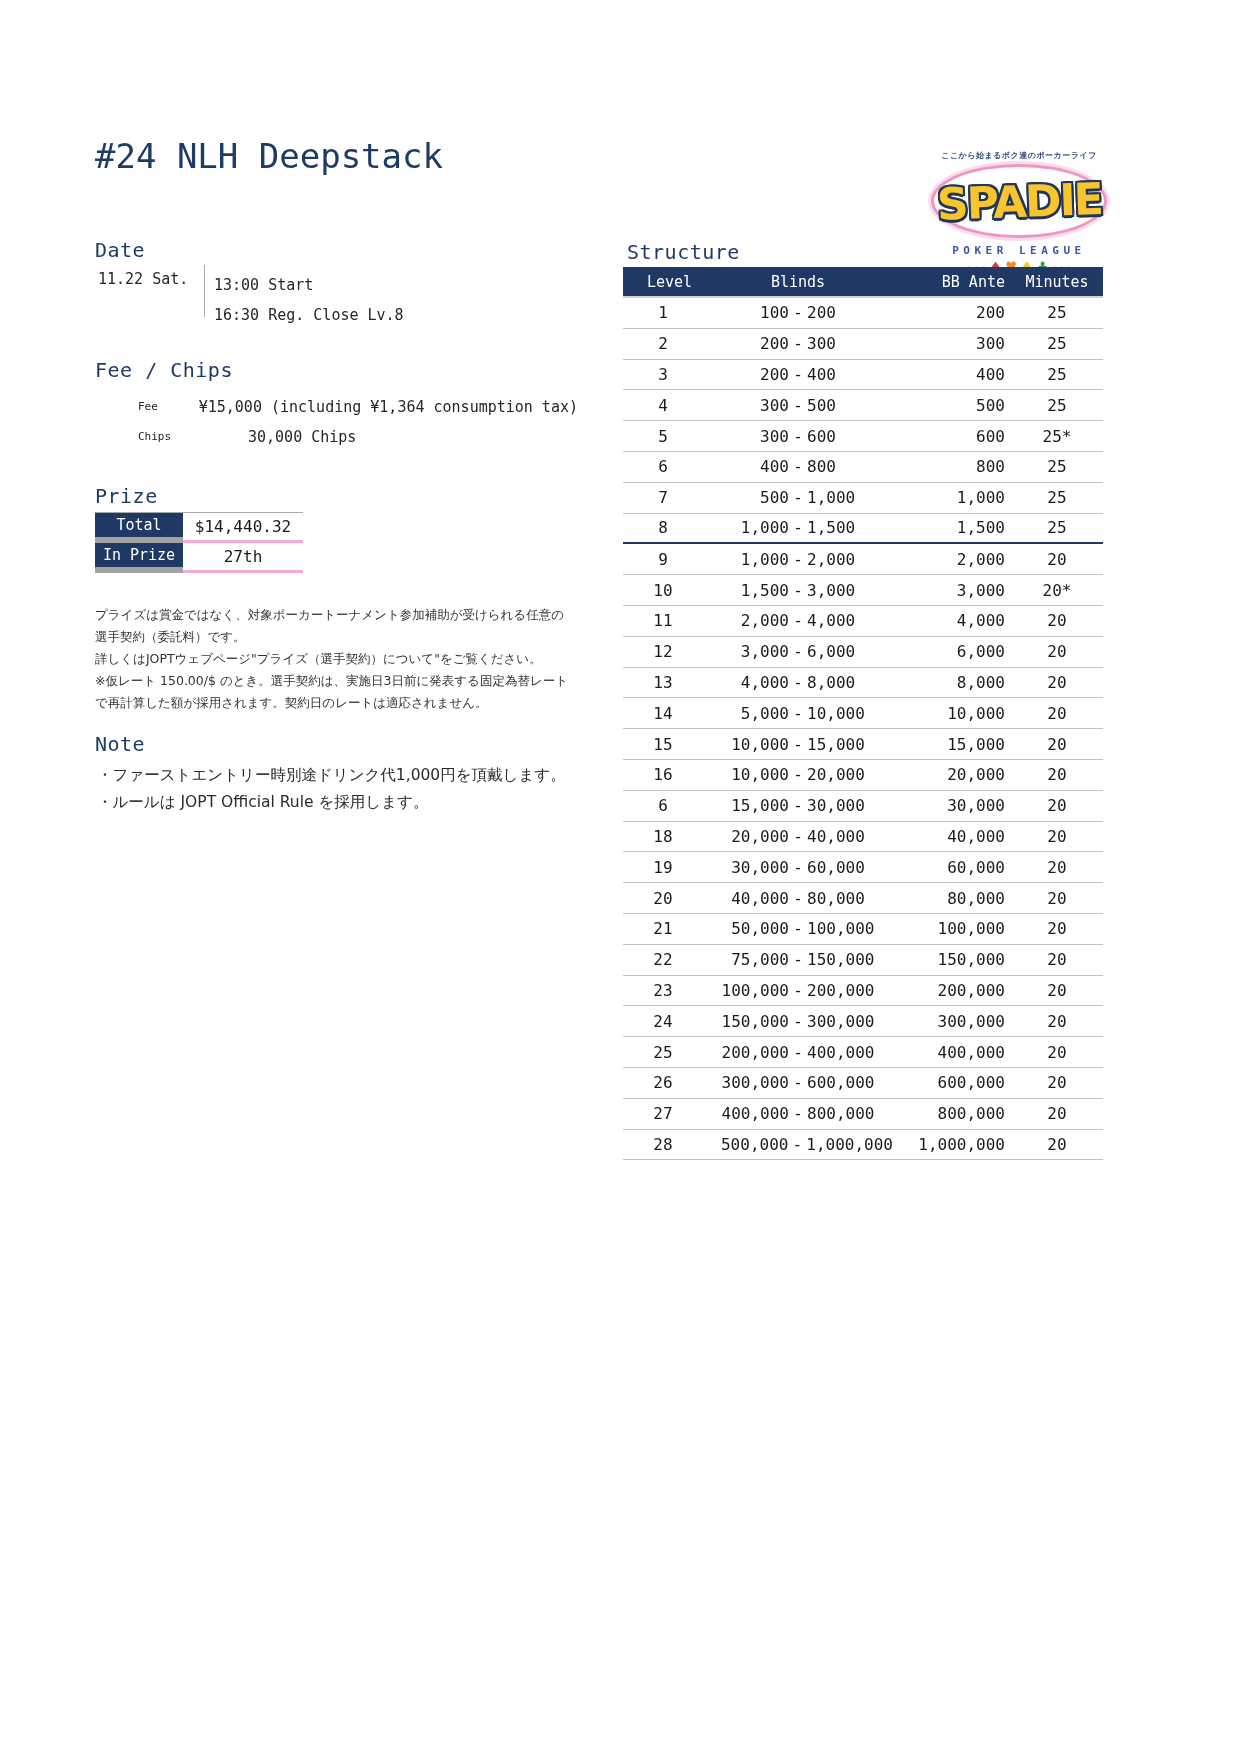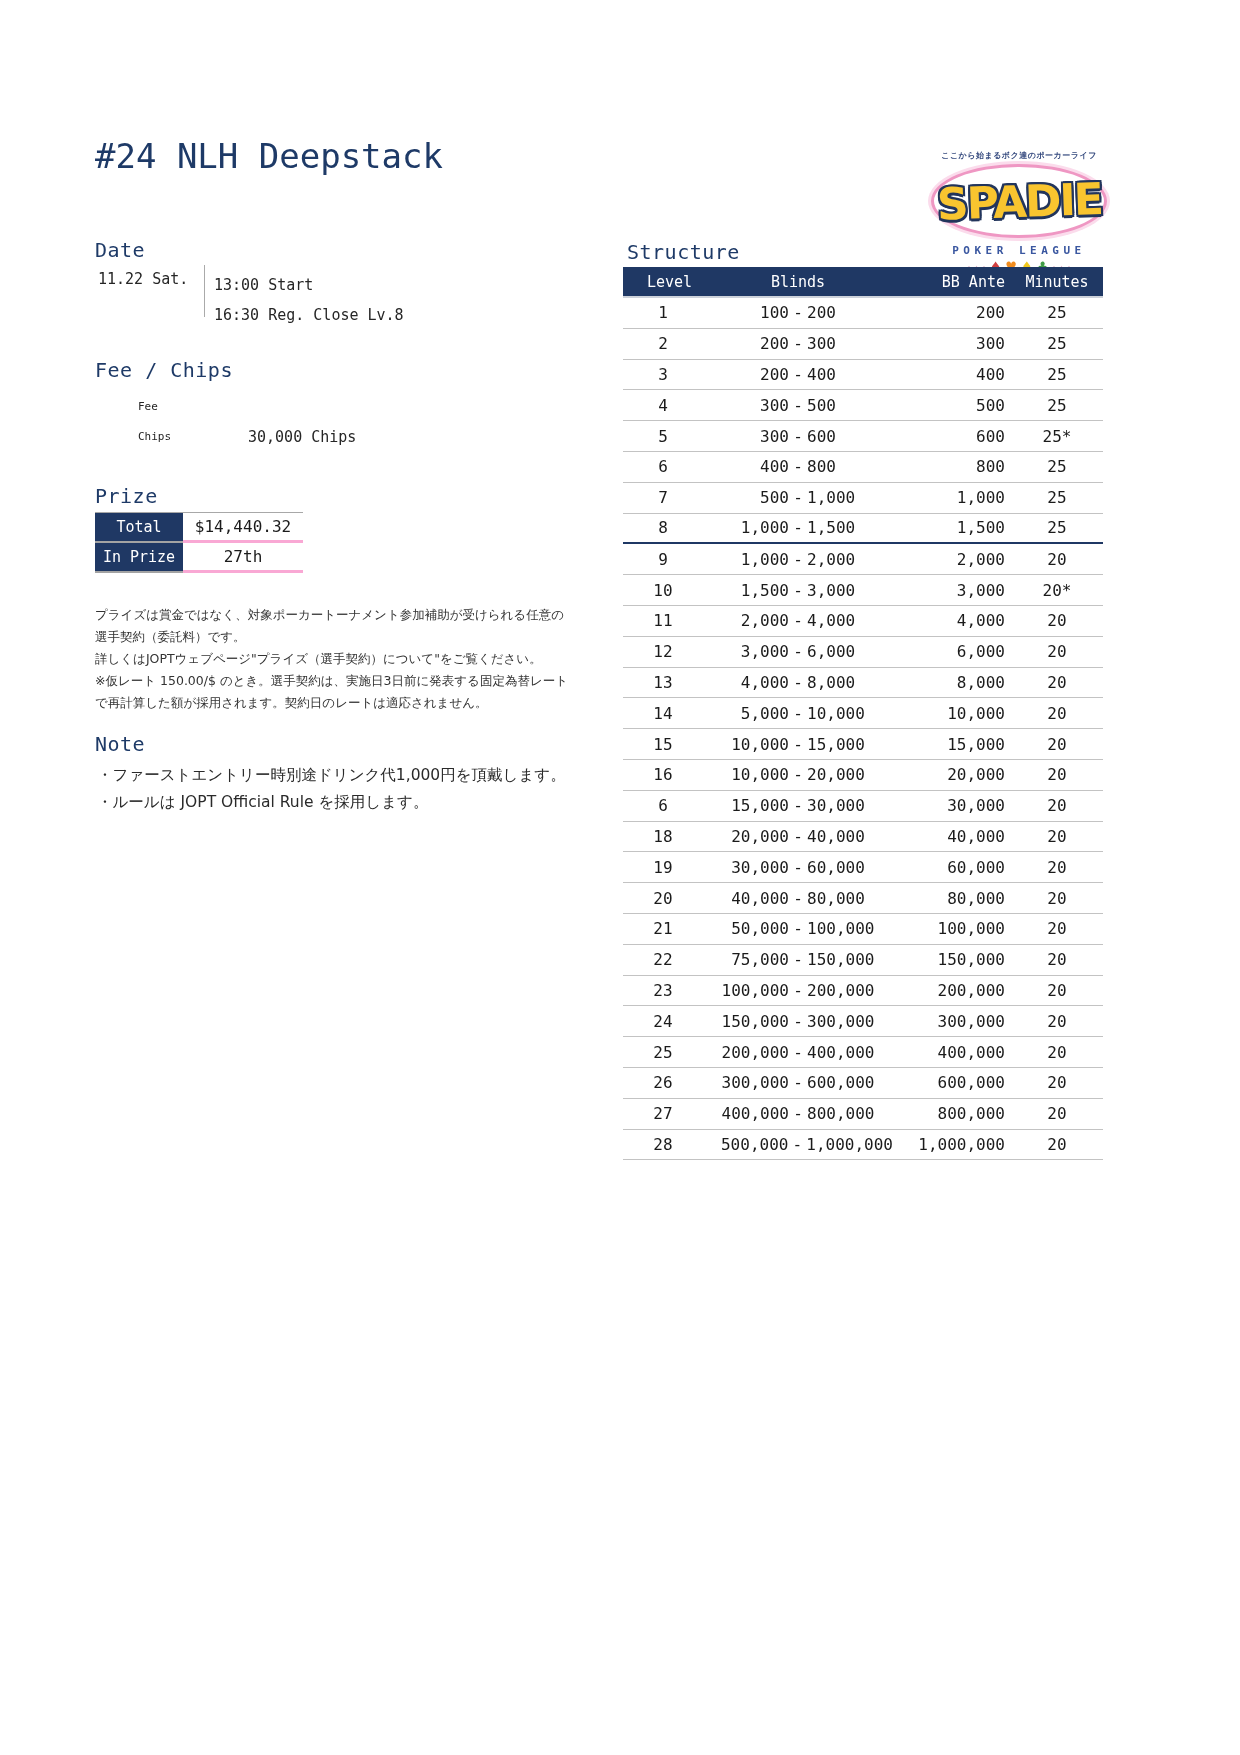--- a/index.html
+++ b/index.html
@@ -41,21 +41,21 @@
   .fee-rows { position:absolute; left:98px; top:392px; width:480px; }
   .kv-row { display:flex; line-height:30px; }
   .kv-label { width:110px; font-size:11px;margin-left:40px; }
   .kv-value { font-size:15px; white-space:nowrap; }
 
   .prize-table { position:absolute; left:95px; top:512px; width:208px; border-top:1px solid #a8a8a8; }
   .prize-row { display:flex; height:30px; }
   .prize-label {
     width:88px; background:#1f3864; color:#fff; font-size:15px;
     display:flex; align-items:center; justify-content:center;
-    border-bottom:2px solid #a3a3a3;
+    border-bottom:6px solid #a3a3a3;
     text-align:center;
   }
   .prize-value {
     flex:1; font-size:16px; color:#1b1b1b;
     display:flex; align-items:center; justify-content:center;
     border-bottom:3px solid #f9a8d4;
   }
   .prize-disclaimer { position:absolute; left:95px; top:604px; width:500px; font-family:"DejaVu Sans",sans-serif; }
   .disc-line { font-size:12.5px; line-height:22px; color:#333; white-space:nowrap; }
 
@@ -115,20 +115,21 @@
   <div class="date-sep"></div>
   <div class="date-times">
       <div class="date-time-line">13:00 Start</div>
       <div class="date-time-line">16:30 Reg. Close Lv.8</div>
     </div>
 
   <div class="heading" style="left:95px; top:358px;">Fee / Chips</div>
   <div class="fee-rows">
       <div class="kv-row">
         <div class="kv-label">Fee</div>
+        <div class="kv-value">¥15,000 (including ¥1,364 consumption tax)</div>
       </div>
       <div class="kv-row">
         <div class="kv-label">Chips</div>
         <div class="kv-value">30,000 Chips</div>
       </div>
     </div>
 
   <div class="heading" style="left:95px; top:484px;">Prize</div>
   <div class="prize-table">
       <div class="prize-row">

